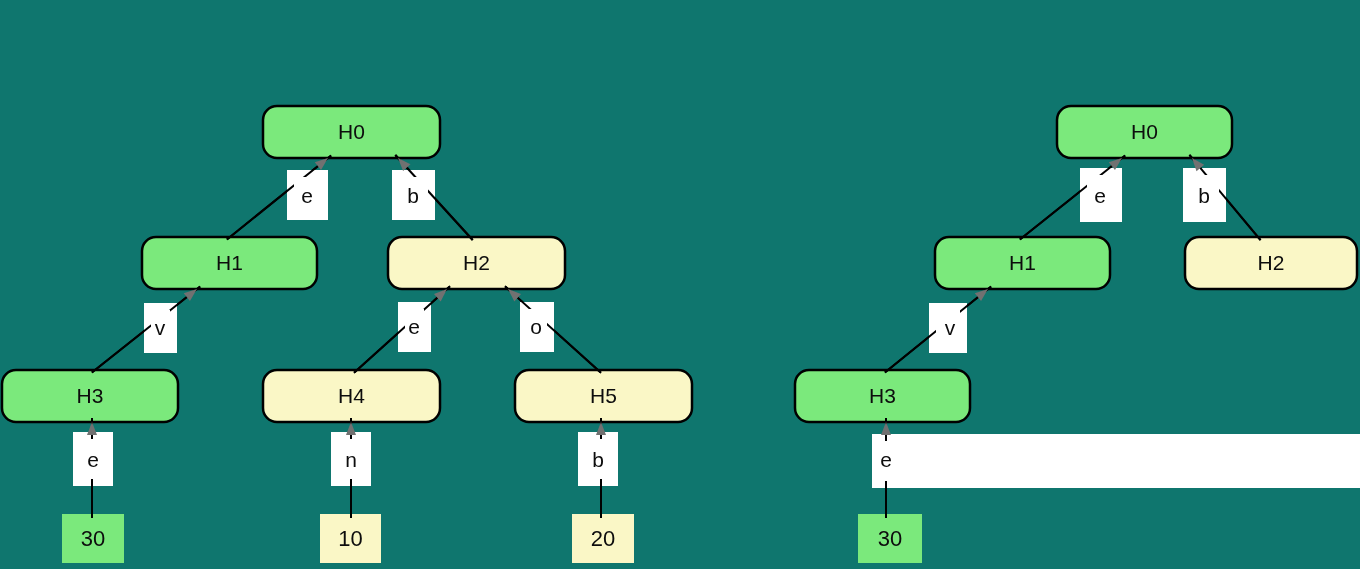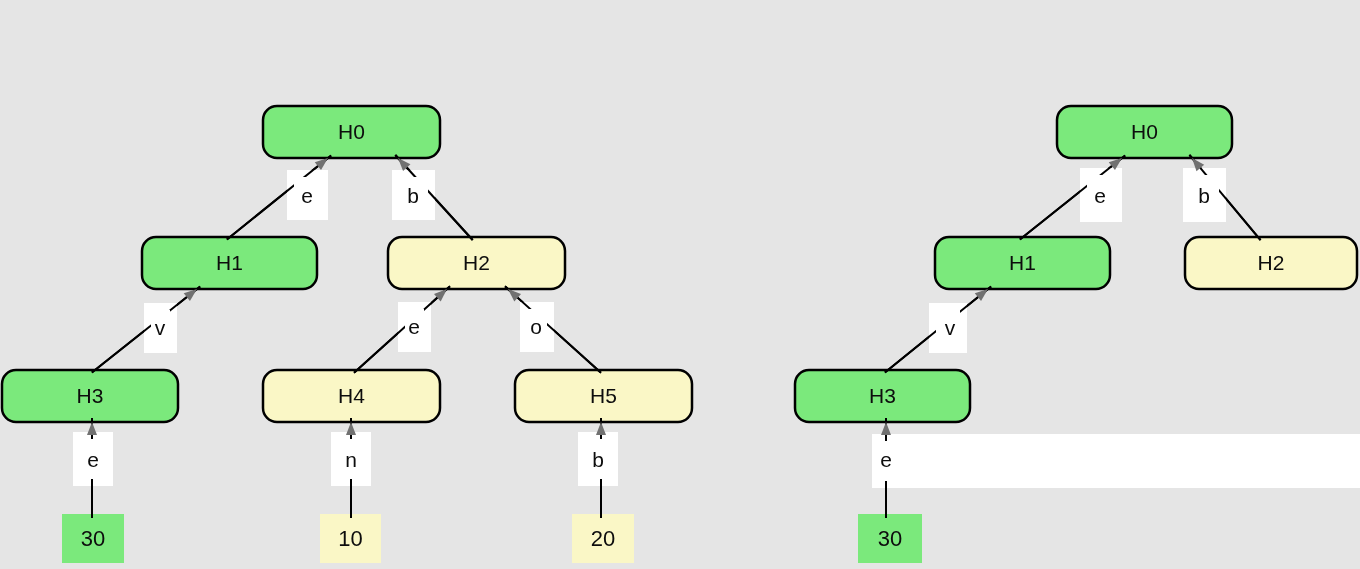--- a/index.html
+++ b/index.html
@@ -1,19 +1,19 @@
 <!DOCTYPE html>
 <html><head>
 <meta charset="utf-8">
 <style>
   html, body { margin: 0; padding: 0; background: #000; }
   #stage {
     position: relative;
     width: 1360px; height: 569px;
-    background: #e5e5e5;
+    background: #0f766e;
     overflow: hidden;
     font-family: "Liberation Sans", sans-serif;
     text-align: right;
   }
   svg text {
     font-family: "Liberation Sans", sans-serif;
     fill: #0d0d0d;
   }
   .node-label  { font-size: 21px; }
   .edge-letter { font-size: 21px; }

